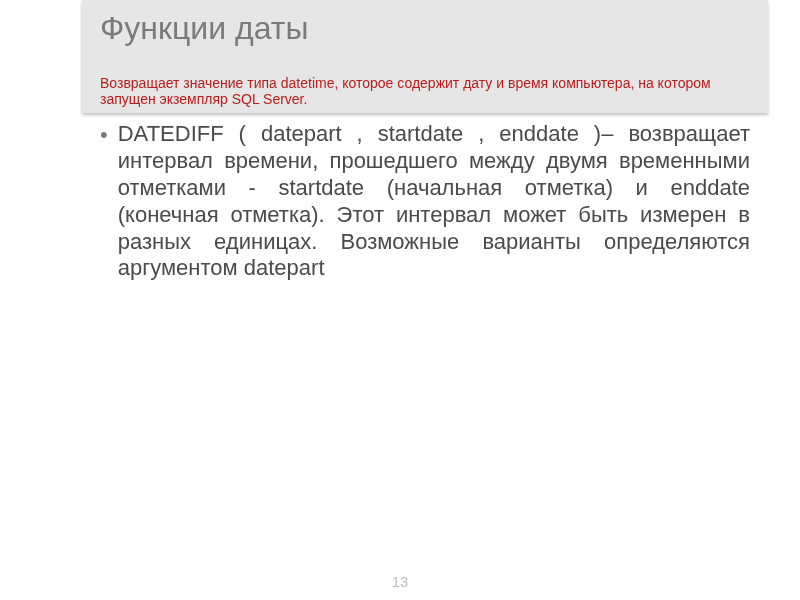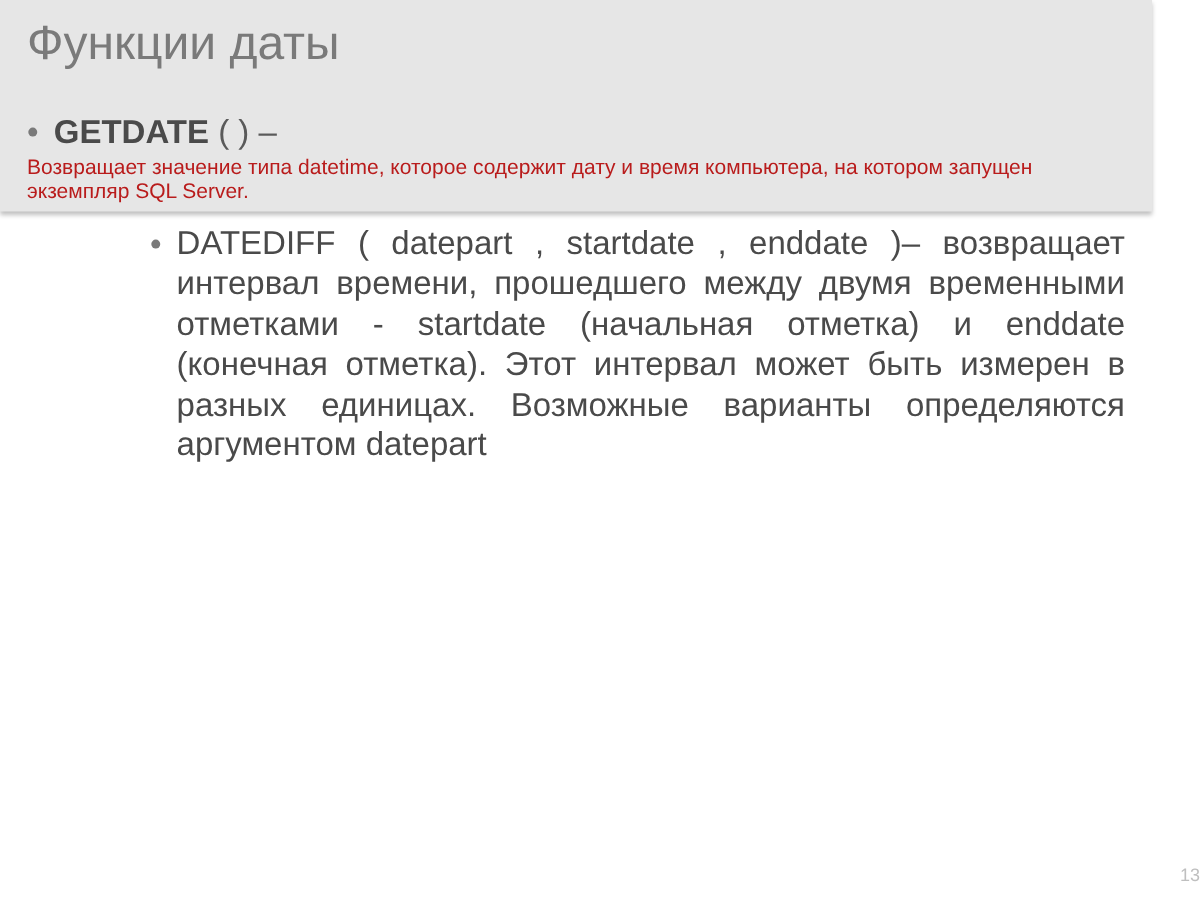--- a/index.html
+++ b/index.html
@@ -12,20 +12,21 @@
     color: #4a4a4a;
   }
   .slide {
     position: relative;
     width: 800px;
     height: 600px;
     box-sizing: border-box;
   }
   .header-box {
     background: #e6e6e6;
+    margin-left: 82px;
     margin-right: 32px;
     padding: 10px 32px 6px 18px;
     box-sizing: border-box;
     box-shadow: 0 2px 3px rgba(0,0,0,0.25);
   }
   .title {
     font-size: 32px;
     color: #7a7a7a;
     font-weight: 400;
     margin: 0 0 28px 0;
@@ -76,40 +77,33 @@
   .bullet-text .fn {
     font-weight: 400;
   }
   .bullet-text .it {
   }
   .page-number {
     position: absolute;
     bottom: 10px;
     left: 0;
     right: 0;
-    text-align: right;
-    font-size: 12px;
+    text-align: center;
+    font-size: 15px;
     color: #bfbfbf;
   }
 </style>
 </head>
 <body>
 
 <div class="slide">
 
   <div class="header-box">
     <h1 class="title">Функции даты</h1>
 
-    <p class="subhead-line1">
-      <span class="bullet">•</span>
-      <span> </span>
-      <span class="fn">GETDATE</span>
-      <span> </span>
-      <span>( ) ‒</span>
-    </p>
     <p class="subhead-body">Возвращает значение типа datetime, которое содержит дату и время компьютера, на котором запущен экземпляр SQL Server.</p>
   </div>
 
   <div class="content">
     <div class="bullet-row">
       <div class="bullet-mark">•</div>
       <div class="bullet-text">
         <span> </span><span class="fn">DATEDIFF</span>
         <span> </span><span>( datepart , startdate , enddate )‒ возвращает интервал времени, прошедшего между двумя временными отметками - </span><span class="it">startdate</span><span> (начальная отметка) и </span><span class="it">enddate</span><span> (конечная отметка). Этот интервал может быть измерен в разных единицах. Возможные варианты определяются аргументом </span><span class="it">datepart</span>
       </div>

